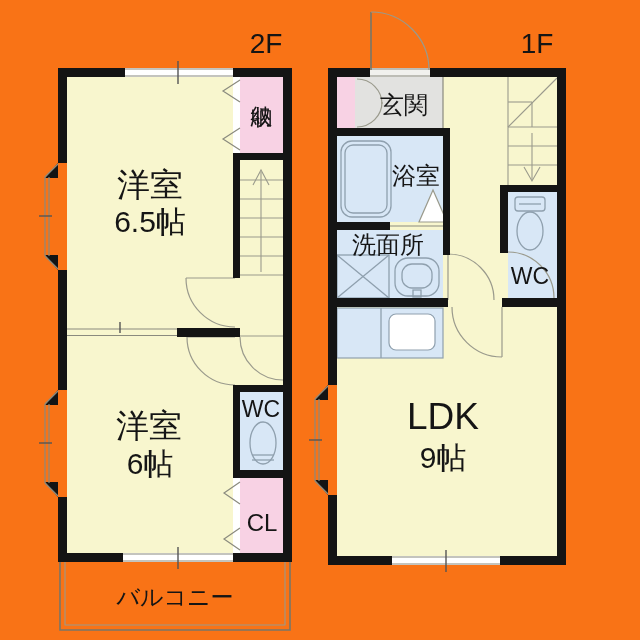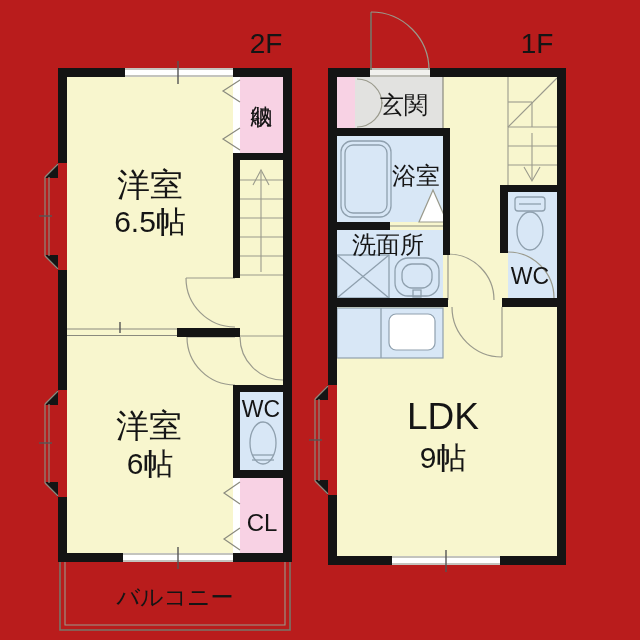--- a/index.html
+++ b/index.html
@@ -1,16 +1,16 @@
 <!DOCTYPE html>
 <html style="--room_floor: #F8F6CE; --closet: #F8D2E4; --wet: #D8E7F6; --entrance_floor: #E2E2E0; --wall: #141414; --line: #8a8a7e; --text: #151515;"><head>
 <meta charset="utf-8">
 <style>
   html,body{margin:0;padding:0;background:#ffffff;}
-  .canvas{position:relative;width:640px;height:640px;background:#b91c1c;overflow:hidden;}
+  .canvas{position:relative;width:640px;height:640px;background:#f97316;overflow:hidden;}
   svg text{font-family:"Liberation Sans",sans-serif;fill:var(--text);}
   .floor-tag{font-size:28px;font-weight:500;}
   .room-name{font-size:33px;font-weight:500;}
   .room-size{font-size:30px;font-weight:500;}
   .small-label{font-size:24px;font-weight:500;}
   .tiny-label{font-size:23px;font-weight:500;}
   .ldk-name{font-size:37px;font-weight:500;}
   .vertical-label{font-size:22px;font-weight:500;writing-mode:vertical-rl;text-orientation:upright;}
   .thin{stroke:var(--line);stroke-width:1.2;fill:none;}
   .arc{stroke:#9a9a8c;stroke-width:1.2;fill:none;}

